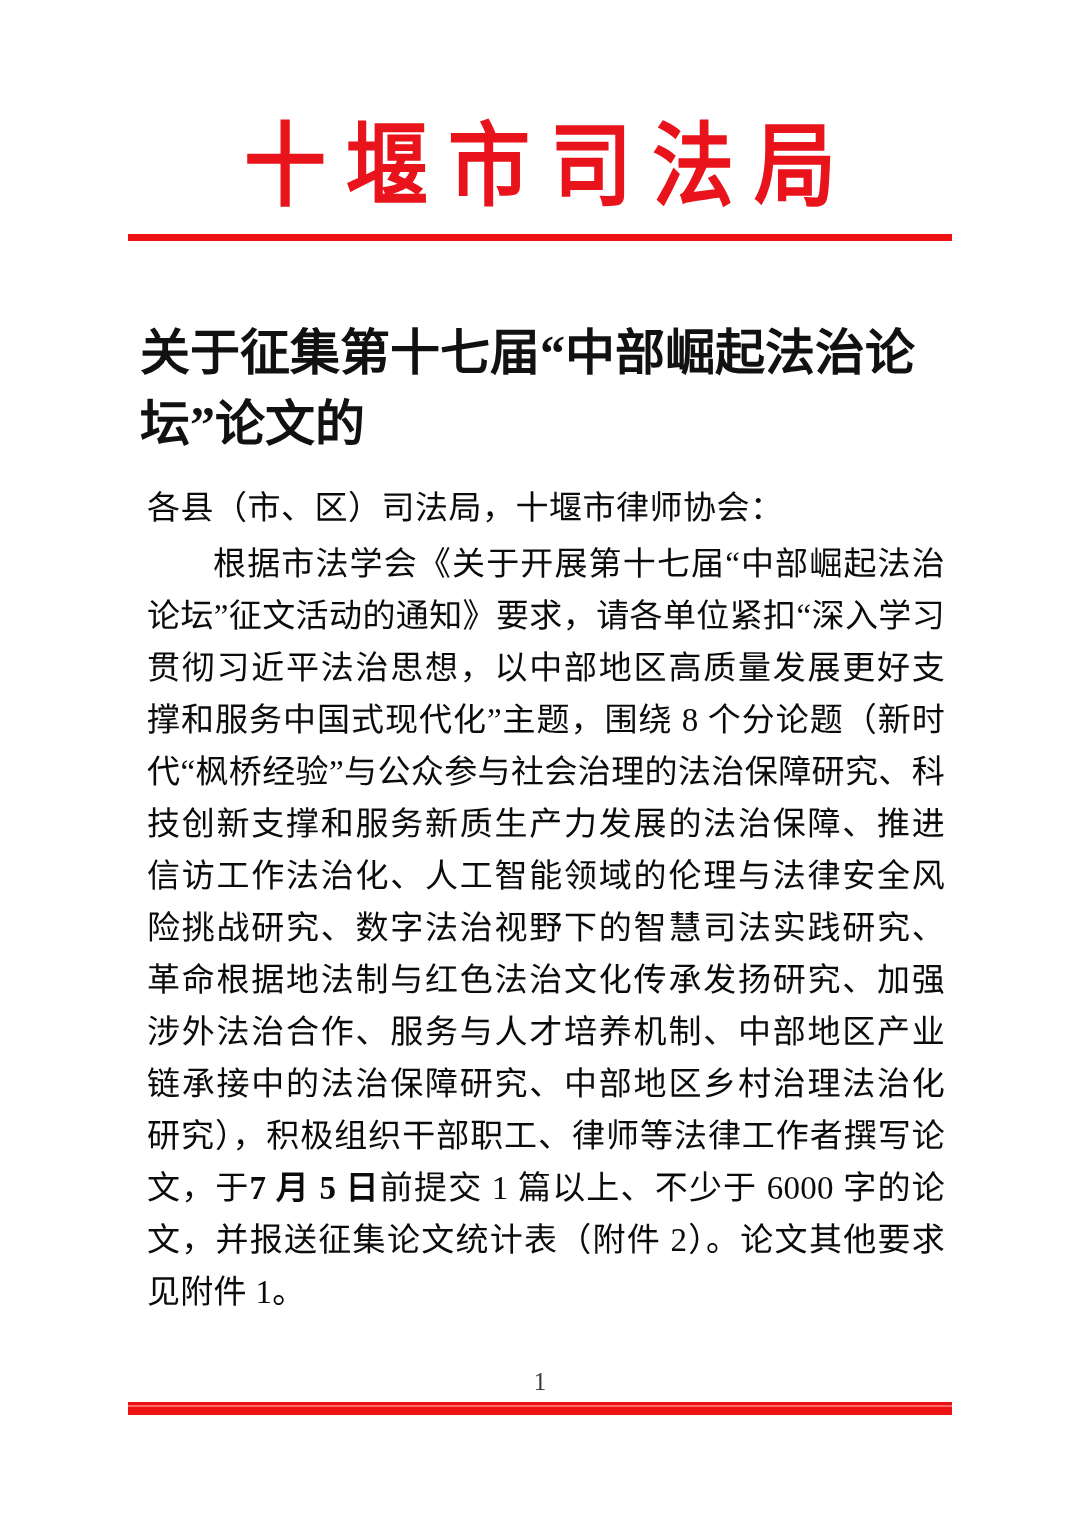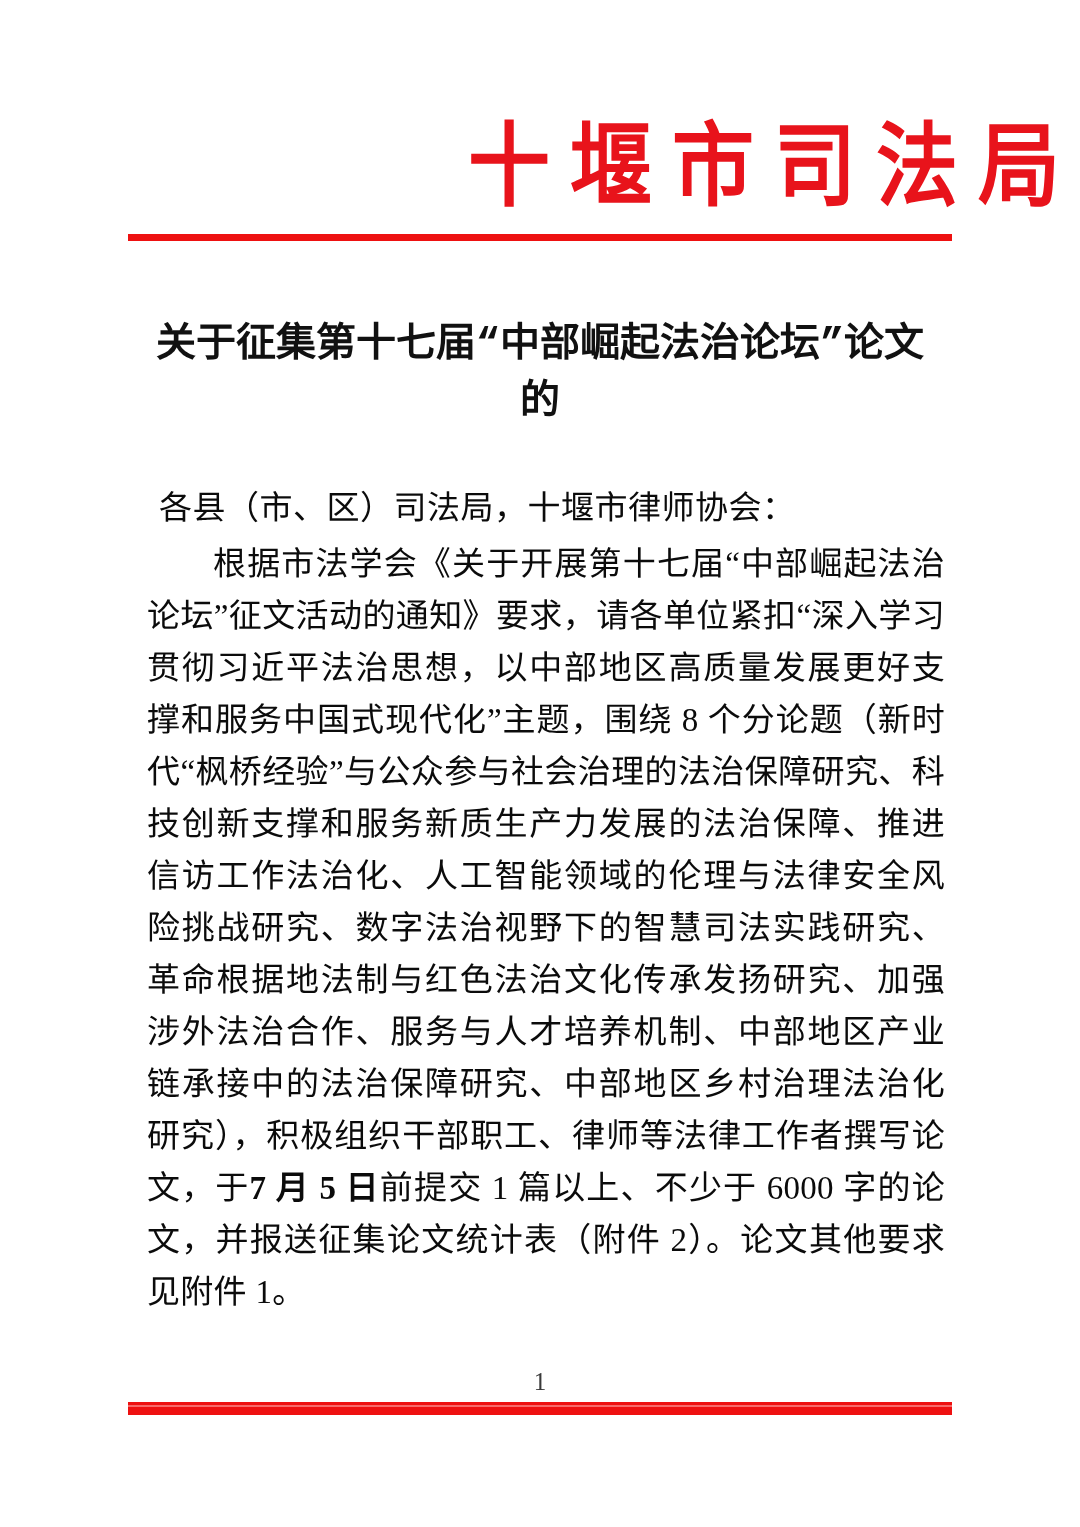--- a/index.html
+++ b/index.html
@@ -17,21 +17,21 @@
     overflow: hidden;
     font-family: "Liberation Serif", "DejaVu Serif", serif;
   }
 
   
   .letterhead {
     position: absolute;
     left: 0;
     top: 118px;
     width: 1080px;
-    text-align: right;
+    text-align: center;
   }
 
   .letterhead-title {
     display: inline-block;
     color: #E8131B;
     font-family: "Liberation Serif", "DejaVu Serif", serif;
     font-size: 82px;
     font-weight: bold;
     letter-spacing: 20px;
     text-indent: 20px;
@@ -49,23 +49,22 @@
     height: 7px;
     background: #EE1111;
   }
 
   
   .doc-title {
     position: absolute;
     left: 140px;
     top: 318px;
     width: 800px;
-    text-align: center;
-    font-family: Liberation Mono, monospace;
-    font-size: 40px;
+    font-family: Liberation Serif, serif;
+    font-size: 50px;
     font-weight: bold;
     color: #111111;
     line-height: 1.42;
     letter-spacing: 0px;
   }
 
   .doc-title-line2 {
     display: block;
     letter-spacing: 0;
   }
@@ -83,21 +82,21 @@
     width: 806px;
     font-family: "Liberation Serif", "DejaVu Serif", serif;
     font-size: 33px;
     color: #0b0b0b;
     line-height: 52px;
     text-align: justify;
     text-justify: inter-ideograph;
   }
 
   .salutation {
-    margin: 0 0 0 16px;
+    margin: 0 0 0 4px;
     letter-spacing: 0.5px;
   }
 
   .para {
     margin: 4px;
     text-indent: 66px;
     letter-spacing: 0.3px;
   }
 
   .bold-date {

